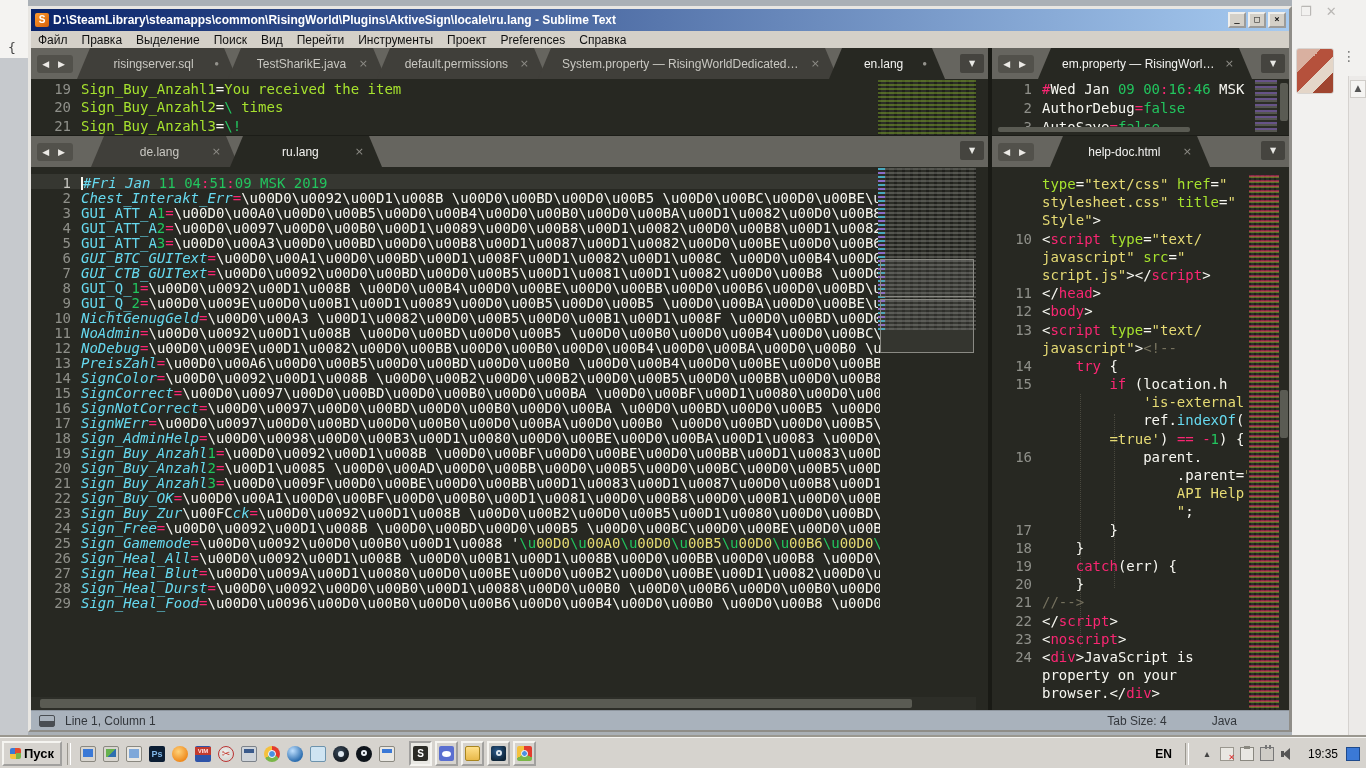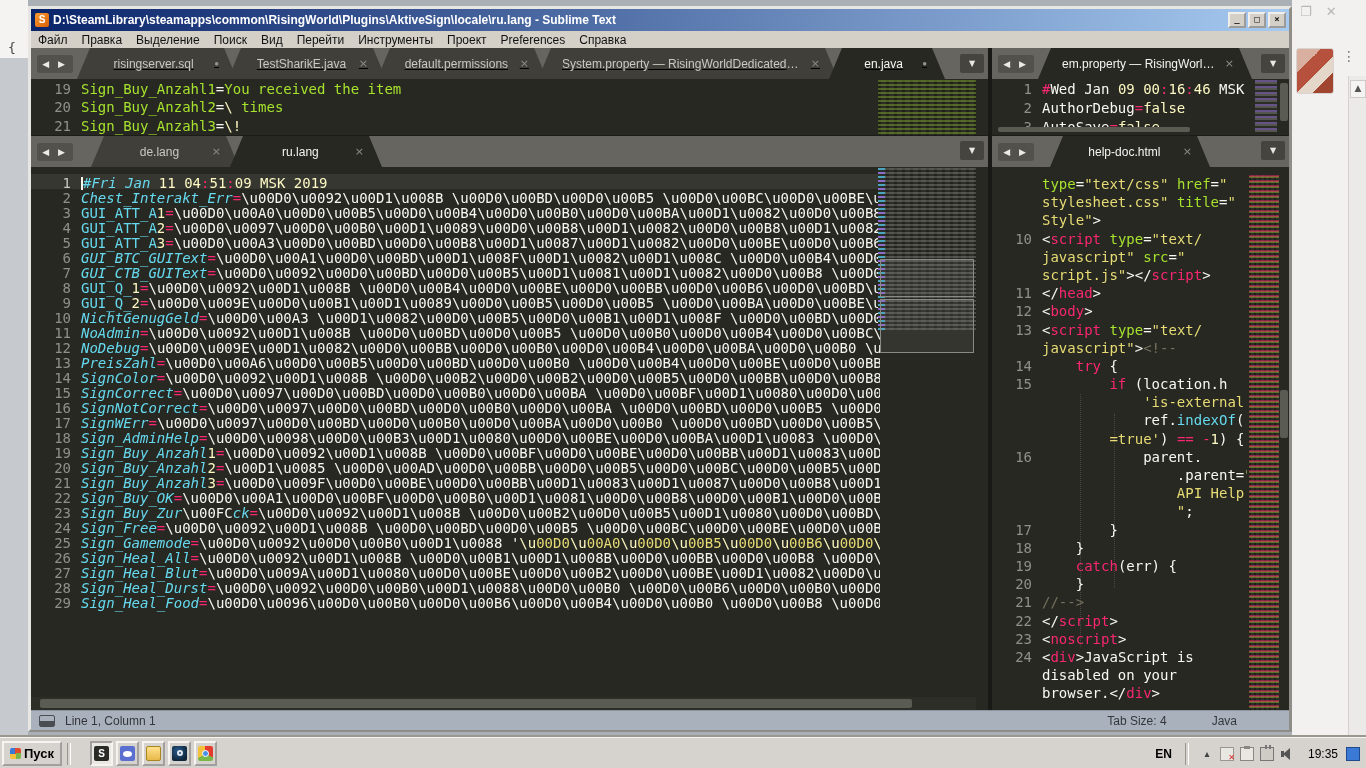--- a/index.html
+++ b/index.html
@@ -66,21 +66,21 @@
   #pane-bl .crow{height:15px;line-height:18.3px;}
   #pane-tr .code{left:0;top:32px;right:34px;bottom:0;}
   #pane-tr .crow{height:19px;line-height:19px;}
   #pane-br .code{left:0;top:40px;right:42px;bottom:0;}
   #pane-br .crow{height:18.2px;line-height:18.2px;}
   .crow.cur{background:rgba(255,255,255,.07);}
   .crow.cur .ln{color:#c8c8c2;}
   .caret{display:inline-block;width:2px;height:13px;background:#f8f8f0;vertical-align:-2px;}
 
   .s-w{color:#f8f8f2}.s-c{color:#66d9ef}.s-ci{color:#66d9ef;font-style:italic}
-  .s-p{color:#fef9c3}.s-k{color:#f92672}.s-y{color:#e6db74}.s-g{color:#75715e}.s-n{color:#a6e22e}
+  .s-p{color:#22c55e}.s-k{color:#f92672}.s-y{color:#e6db74}.s-g{color:#75715e}.s-n{color:#a6e22e}
 
   
   .mm{position:absolute;background-color:#2c2d27;
     background-image:repeating-linear-gradient(to bottom,rgba(248,248,242,.20) 0 2px,transparent 2px 4px),
                      repeating-linear-gradient(to right,rgba(0,0,0,.28) 0 3px,transparent 3px 8px);}
   #mm-tl{right:12px;width:98px;top:32px;bottom:0;
     background-image:repeating-linear-gradient(to bottom,rgba(166,226,46,.34) 0 2px,transparent 2px 4px),
                      repeating-linear-gradient(to right,rgba(0,0,0,.28) 0 3px,transparent 3px 8px);}
   #mm-bl{right:12px;width:98px;top:33px;height:162px;}
   #mm-bl .strip{position:absolute;left:0;top:0;bottom:0;width:7px;
@@ -232,39 +232,39 @@
         <span class="mitem">Проект</span>
         <span class="mitem">Preferences</span>
         <span class="mitem">Справка</span>
       </div>
 
     <div id="editor">
 
       <div id="pane-tl" class="pane">
         <div class="tabbar">
           <div class="tnav">◀ ▶</div>
-          <div style="display:flex;align-items:flex-end;text-decoration:underline;">
+          <div style="display:flex;align-items:flex-end;">
               <div class="tab" style="width: 160px;">
                 <span class="tlabel">risingserver.sql</span>
                 <span class="tdot">●</span>
               </div>
               <div class="tab" style="width: 158px;">
                 <span class="tlabel">TestSharikE.java</span>
                 <span class="tx">×</span>
               </div>
               <div class="tab" style="width: 170px;">
                 <span class="tlabel">default.permissions</span>
                 <span class="tx">×</span>
               </div>
               <div class="tab" style="width: 300px;">
                 <span class="tlabel">System.property — RisingWorldDedicatedServer\...\config</span>
                 <span class="tx">×</span>
               </div>
               <div class="tab active" style="width: 116px;">
-                <span class="tlabel">en.java</span>
+                <span class="tlabel">en.lang</span>
                 <span class="tdot">●</span>
               </div>
             </div>
           <div class="tabfill"></div>
         </div>
         <div class="tdrop">▼</div>
         <div class="code">
             <div class="crow"><span class="ln">19</span><span class="s-n">Sign_Buy_Anzahl1</span><span class="s-w">=</span><span class="s-n">You received the item</span></div>
             <div class="crow"><span class="ln">20</span><span class="s-n">Sign_Buy_Anzahl2</span><span class="s-w">=</span><span class="s-p">\</span><span class="s-n"> times</span></div>
             <div class="crow"><span class="ln">21</span><span class="s-n">Sign_Buy_Anzahl3</span><span class="s-w">=</span><span class="s-p">\!</span></div>
@@ -391,21 +391,21 @@
             <div class="crow"><span class="ln"></span><span class="s-w">                </span><span class="s-y">API Help</span></div>
             <div class="crow"><span class="ln"></span><span class="s-w">                </span><span class="s-y">"</span><span class="s-w">;</span></div>
             <div class="crow"><span class="ln">17</span><span class="s-w">        }</span></div>
             <div class="crow"><span class="ln">18</span><span class="s-w">    }</span></div>
             <div class="crow"><span class="ln">19</span><span class="s-w">    </span><span class="s-k">catch</span><span class="s-w">(err) {</span></div>
             <div class="crow"><span class="ln">20</span><span class="s-w">    }</span></div>
             <div class="crow"><span class="ln">21</span><span class="s-g">//--&gt;</span></div>
             <div class="crow"><span class="ln">22</span><span class="s-w">&lt;/</span><span class="s-k">script</span><span class="s-w">&gt;</span></div>
             <div class="crow"><span class="ln">23</span><span class="s-w">&lt;</span><span class="s-k">noscript</span><span class="s-w">&gt;</span></div>
             <div class="crow"><span class="ln">24</span><span class="s-w">&lt;</span><span class="s-k">div</span><span class="s-w">&gt;JavaScript is</span></div>
-            <div class="crow"><span class="ln"></span><span class="s-w">disabled on your</span></div>
+            <div class="crow"><span class="ln"></span><span class="s-w">property on your</span></div>
             <div class="crow"><span class="ln"></span><span class="s-w">browser.</span><span class="s-w">&lt;/</span><span class="s-k">div</span><span class="s-w">&gt;</span></div>
           </div>
         <div class="mm" id="mm-br"></div>
         <div class="vscroll" id="vs-br">
             <div class="vthumb"></div>
           </div>
       </div>
 
       <div class="vdivider"></div>
     </div>
@@ -418,20 +418,36 @@
       <span class="syntax">Java</span>
     </div>
   </div>
 
   <div id="taskbar">
     <div id="startbtn">
       <span class="flag"></span>
       <span>Пуск</span>
     </div>
     <div class="tdivider"></div>
+    <div id="quicklaunch">
+        <div class="ql k-monitor-blue"></div>
+        <div class="ql k-monitor-pic"></div>
+        <div class="ql k-monitor-user"></div>
+        <div class="ql k-ps">Ps</div>
+        <div class="ql k-orange"></div>
+        <div class="ql k-vim"></div>
+        <div class="ql k-red-tool"></div>
+        <div class="ql k-calc"></div>
+        <div class="ql k-chrome"></div>
+        <div class="ql k-orb"></div>
+        <div class="ql k-cube"></div>
+        <div class="ql k-steam-dark"></div>
+        <div class="ql k-steam-circle"></div>
+        <div class="ql k-window-small"></div>
+      </div>
     <div id="winbuttons">
         <div class="wb active">
           <div class="ic b-sublime">S</div>
         </div>
         <div class="wb">
           <div class="ic b-discord"></div>
         </div>
         <div class="wb">
           <div class="ic b-folder"></div>
         </div>

